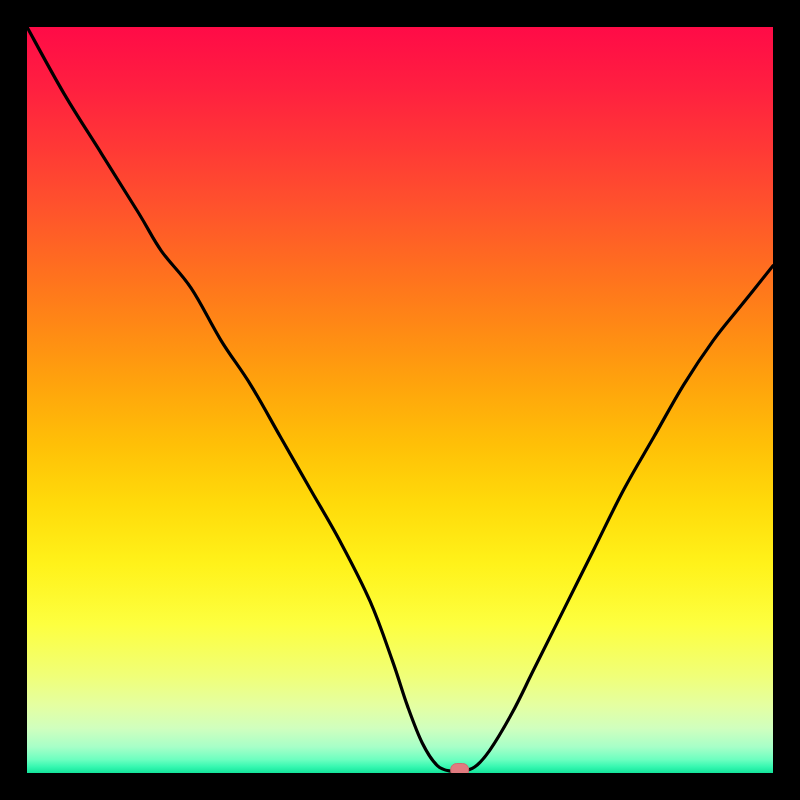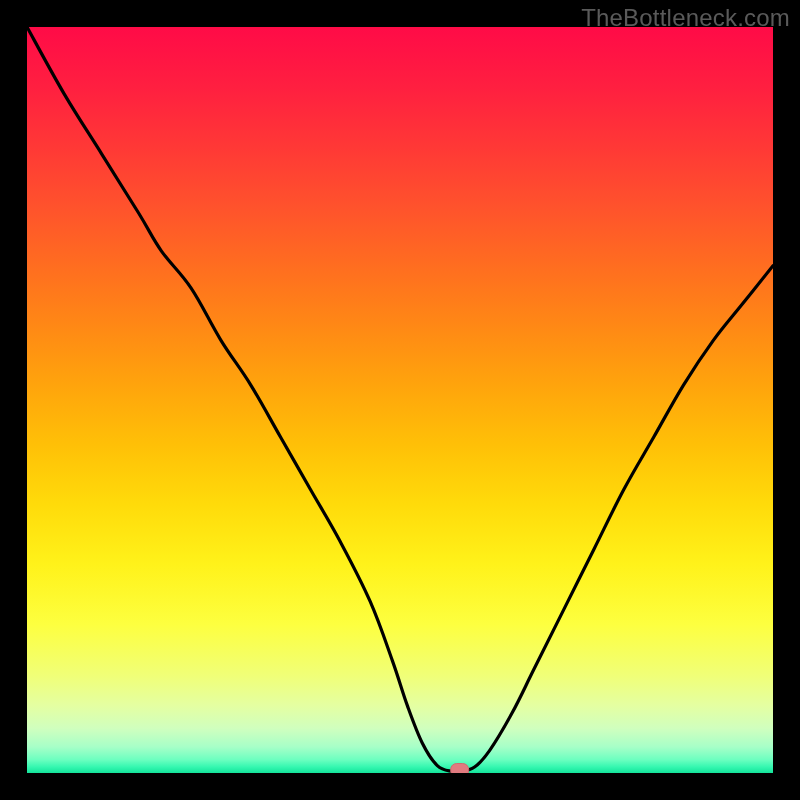--- a/index.html
+++ b/index.html
@@ -34,21 +34,20 @@
     width: 746px;
     height: 746px;
   }
   svg { display: block; }
 </style>
 </head>
 <body>
 
 <div class="frame">
 
-  <div class="watermark">TheBottleneck.com</div>
 
   <div class="plot">
     <svg id="chart-svg" width="746" height="746" viewBox="0 0 746 746">
       <defs>
         <linearGradient id="bg-grad" x1="0" y1="0" x2="0" y2="1">
             <stop offset="0.00%" stop-color="#ff0b47"></stop>
             <stop offset="8.00%" stop-color="#ff1f40"></stop>
             <stop offset="16.00%" stop-color="#ff3836"></stop>
             <stop offset="24.00%" stop-color="#ff522c"></stop>
             <stop offset="32.00%" stop-color="#ff6d20"></stop>

